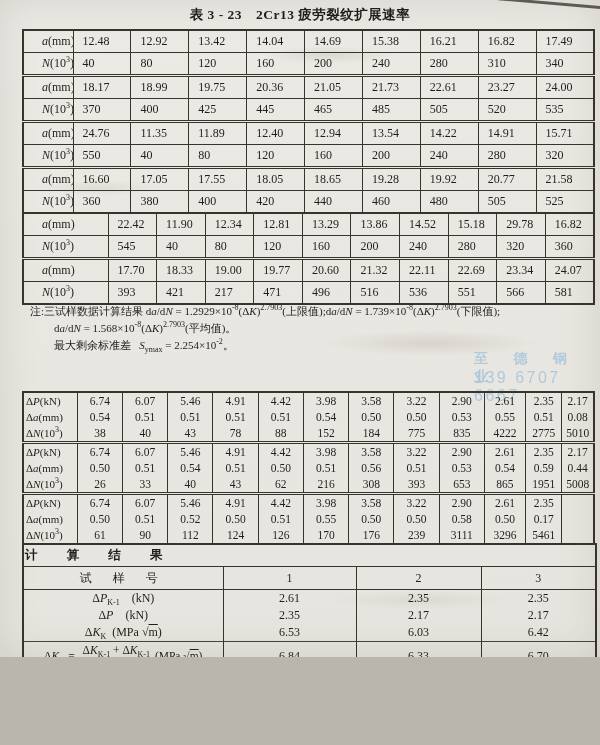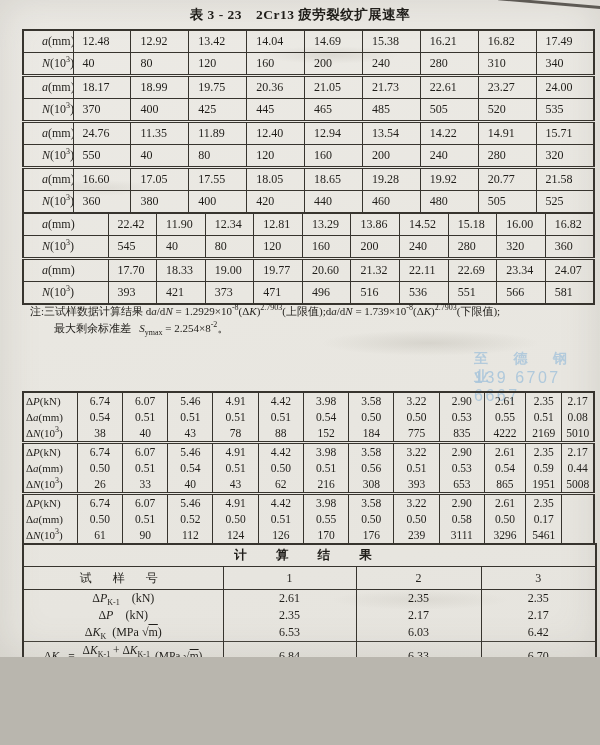--- a/index.html
+++ b/index.html
@@ -51,21 +51,21 @@
   
   .t24wrap{position:absolute;top:391px;left:22px;}
   .t24{border:2px solid #37342e;}
   .t24 td{border-left:1px solid #37342e;border-right:1px solid #37342e;border-top:0;border-bottom:0;height:16px;font-size:11.5px;text-align:center;padding:0 1px;}
   .t24 td.lbl{font-size:11px;text-align:left;padding-left:2px;}
   .t24 tr.grp td{border-top:3px double #37342e;}
 
   
   .calc{border:2px solid #37342e;margin-top:-2px;}
   .calc td{font-size:12px;}
-  .calc .chead td{height:19px;text-align:center;font-weight:bold;letter-spacing:13px;border-bottom:1px solid #37342e;font-size:12.5px;}
+  .calc .chead td{height:19px;font-weight:bold;letter-spacing:13px;border-bottom:1px solid #37342e;font-size:12.5px;}
   .calc .cspec td{height:20px;border-bottom:1px solid #37342e;}
   .calc .cspec .clbl{letter-spacing:9px;}
   .calc .clbl{text-align:center;}
   .calc .cval{text-align:center;border-left:1px solid #37342e;}
   .calc tr{height:17px;}
   .calc tr.frow{height:31px;}
   .calc tr.frow td{border-top:1px solid #45423b;}
   .calc .fl{font-size:11.5px;}
   .frac{display:inline-block;vertical-align:middle;text-align:left;margin:0 2px;}
   .frac .num{display:block;border-bottom:1px solid #201e1a;padding:0 3px;line-height:13px;}
@@ -222,21 +222,21 @@
           <tr>
             <td class="lbl"><span class="it">a</span><span>(mm)</span></td>
             <td>22.42</td>
             <td>11.90</td>
             <td>12.34</td>
             <td>12.81</td>
             <td>13.29</td>
             <td>13.86</td>
             <td>14.52</td>
             <td>15.18</td>
-            <td>16.00</td>
+            <td>29.78</td>
             <td>16.82</td>
           </tr>
           <tr>
             <td class="lbl"><span class="it">N</span><span>(10</span><sup>3</sup><span>)</span></td>
             <td>545</td>
             <td>40</td>
             <td>80</td>
             <td>120</td>
             <td>160</td>
             <td>200</td>
@@ -255,36 +255,37 @@
             <td>21.32</td>
             <td>22.11</td>
             <td>22.69</td>
             <td>23.34</td>
             <td>24.07</td>
           </tr>
           <tr>
             <td class="lbl"><span class="it">N</span><span>(10</span><sup>3</sup><span>)</span></td>
             <td>393</td>
             <td>421</td>
-            <td>373</td>
+            <td>217</td>
             <td>471</td>
             <td>496</td>
             <td>516</td>
             <td>536</td>
             <td>551</td>
             <td>566</td>
             <td>581</td>
           </tr>
         </tbody>
     </table>
   </div>
 
   <div class="notes23" id="notes23">
       <div class="note-line"><span>注:三试样数据计算结果 d</span><span class="it">a</span><span>/d</span><span class="it">N</span><span> = 1.2929×10</span><sup>-8</sup><span>(Δ</span><span class="it">K</span><span>)</span><sup>2.7903</sup><span>(上限值);d</span><span class="it">a</span><span>/d</span><span class="it">N</span><span> = 1.739×10</span><sup>-8</sup><span>(Δ</span><span class="it">K</span><span>)</span><sup>2.7903</sup><span>(下限值);</span></div>
-      <div class="note-line"><span>最大剩余标准差</span><span>&nbsp;&nbsp;&nbsp;</span><span class="it">S</span><sub>ymax</sub><span> = 2.254×8</span><sup>-2</sup><span>。</span></div>
+      <div class="note-line"><span>d</span><span class="it">a</span><span>/d</span><span class="it">N</span><span> = 1.568×10</span><sup>-8</sup><span>(Δ</span><span class="it">K</span><span>)</span><sup>2.7903</sup><span>(平均值)。</span></div>
+      <div class="note-line"><span>最大剩余标准差</span><span>&nbsp;&nbsp;&nbsp;</span><span class="it">S</span><sub>ymax</sub><span> = 2.254×10</span><sup>-2</sup><span>。</span></div>
     </div>
 
   <div class="wm wm1">至 德 钢 业</div>
   <div class="wm wm2">139 6707 6667</div>
 
 
   <div class="t24wrap">
     <table class="t24" id="t24">
       <colgroup>
         <col style="width:54px">
@@ -337,21 +338,21 @@
             <td>38</td>
             <td>40</td>
             <td>43</td>
             <td>78</td>
             <td>88</td>
             <td>152</td>
             <td>184</td>
             <td>775</td>
             <td>835</td>
             <td>4222</td>
-            <td>2169</td>
+            <td>2775</td>
             <td>5010</td>
           </tr>
           <tr class="grp">
             <td class="lbl"><span>Δ</span><span class="it">P</span><span>(kN)</span></td>
             <td>6.74</td>
             <td>6.07</td>
             <td>5.46</td>
             <td>4.91</td>
             <td>4.42</td>
             <td>3.98</td>

